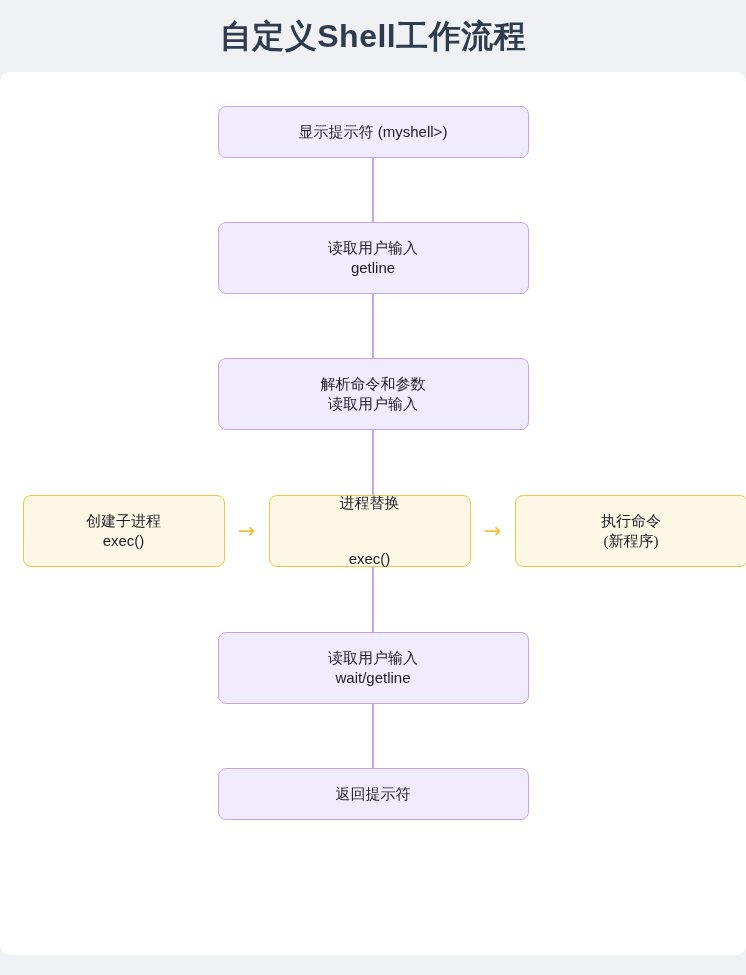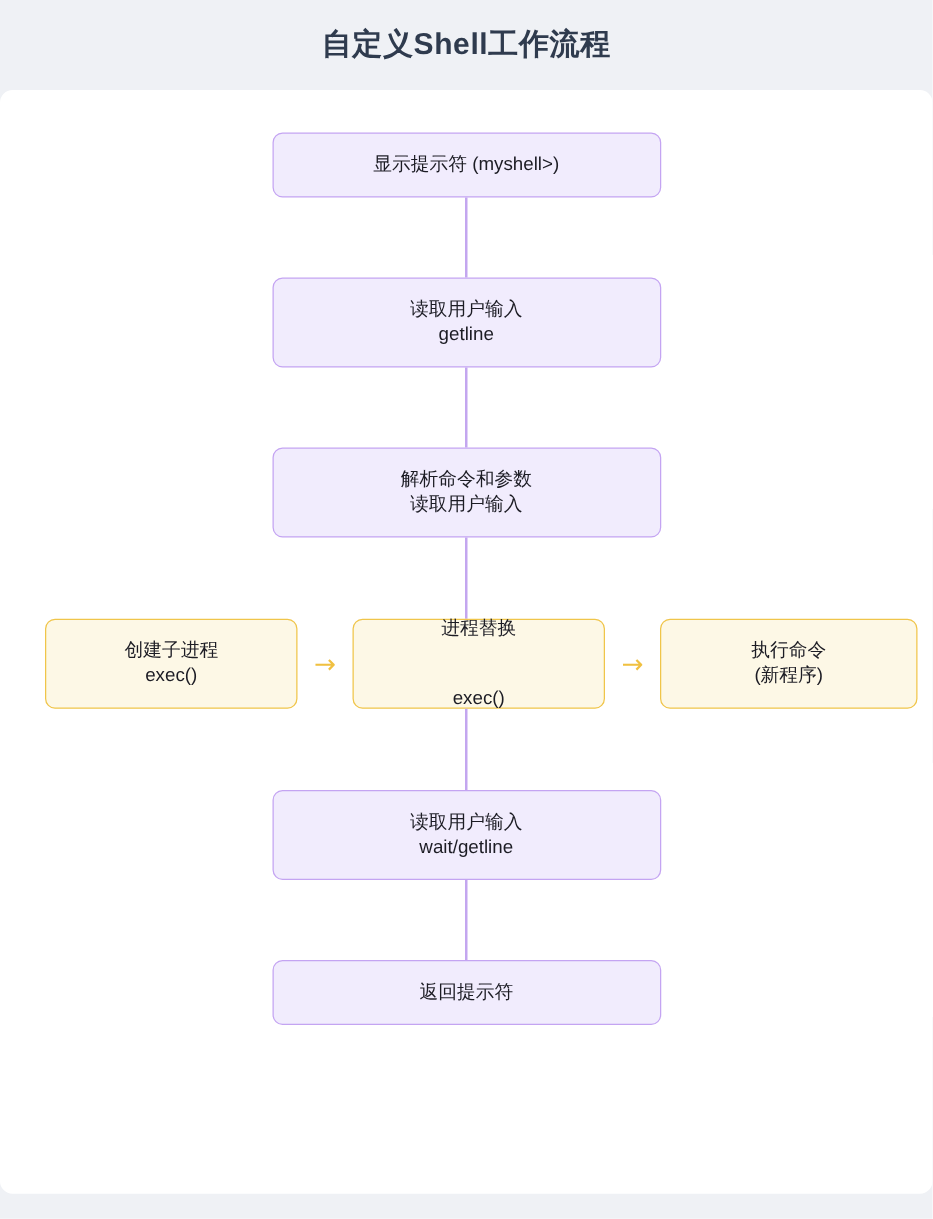--- a/index.html
+++ b/index.html
@@ -23,21 +23,21 @@
 
   
   .header {
     height: 72px;
     background: #eff1f5;
     display: flex;
     align-items: center;
     justify-content: center;
   }
   .page-title {
-    font-size: 24px;
+    font-size: 32px;
     font-weight: bold;
     color: #2f3b4e;
     letter-spacing: 0.5px;
     line-height: 1;
     margin: 0;
     padding: 0;
   }
 
   
   .card {
@@ -83,21 +83,21 @@
   .node-purple.two-line { height: 72px; }
 
   .node-amber {
     height: 72px;
     background: #fdf8e6;
     border: 1px solid #f0c54a;
     border-radius: 8px;
   }
   .amber-1 { width: 202px; }
   .amber-2 { width: 202px; gap: 36px; }
-  .amber-3 { width: 206px; }
+  .amber-3 { width: 233px; font-family: Liberation Serif, serif; }
 
   
   .connector {
     width: 2px;
     background: #c3a6ef;
   }
   .conn-1 { height: 64px; }
   .conn-2 { height: 64px; }
   .conn-3 { height: 65px; }
   .conn-4 { height: 65px; }

